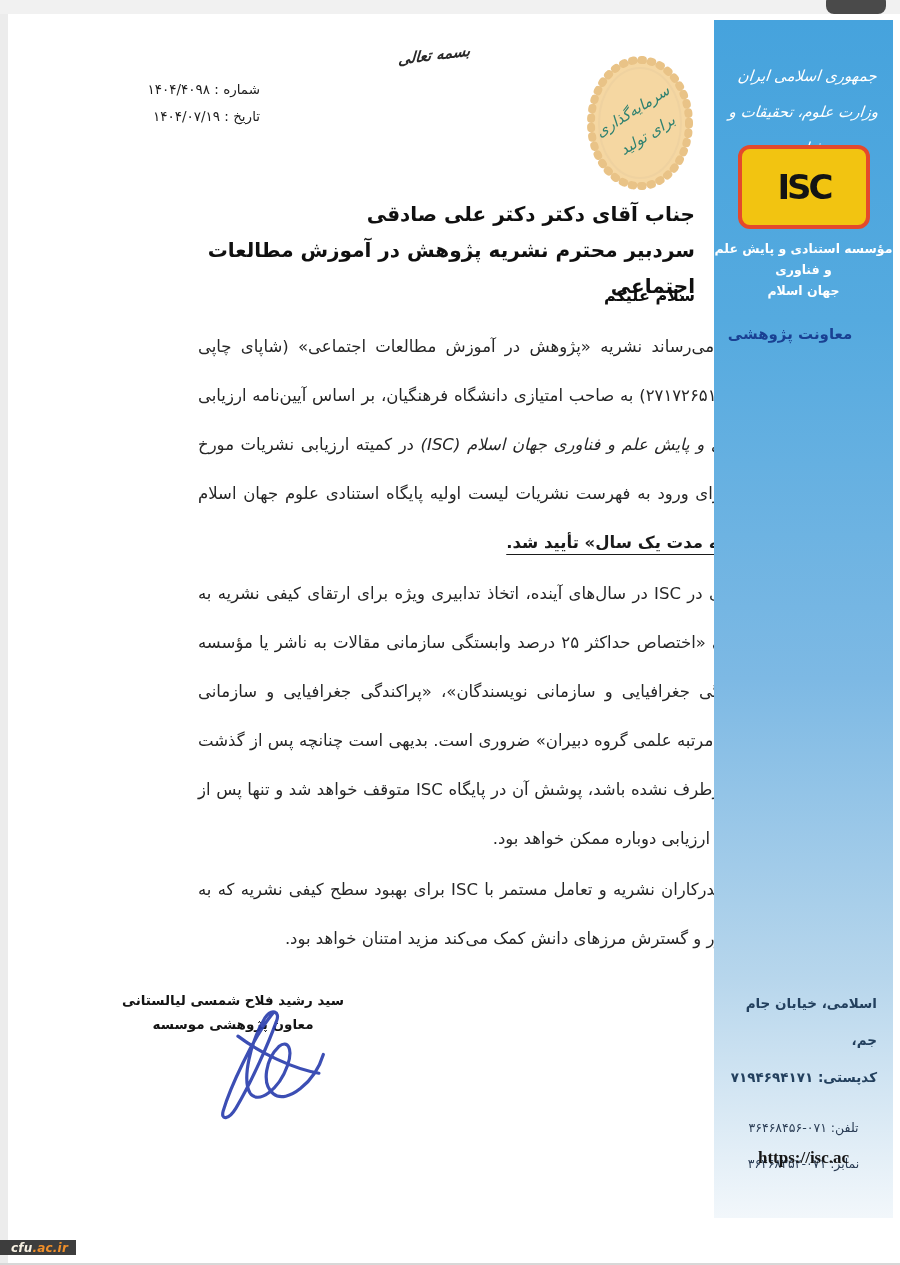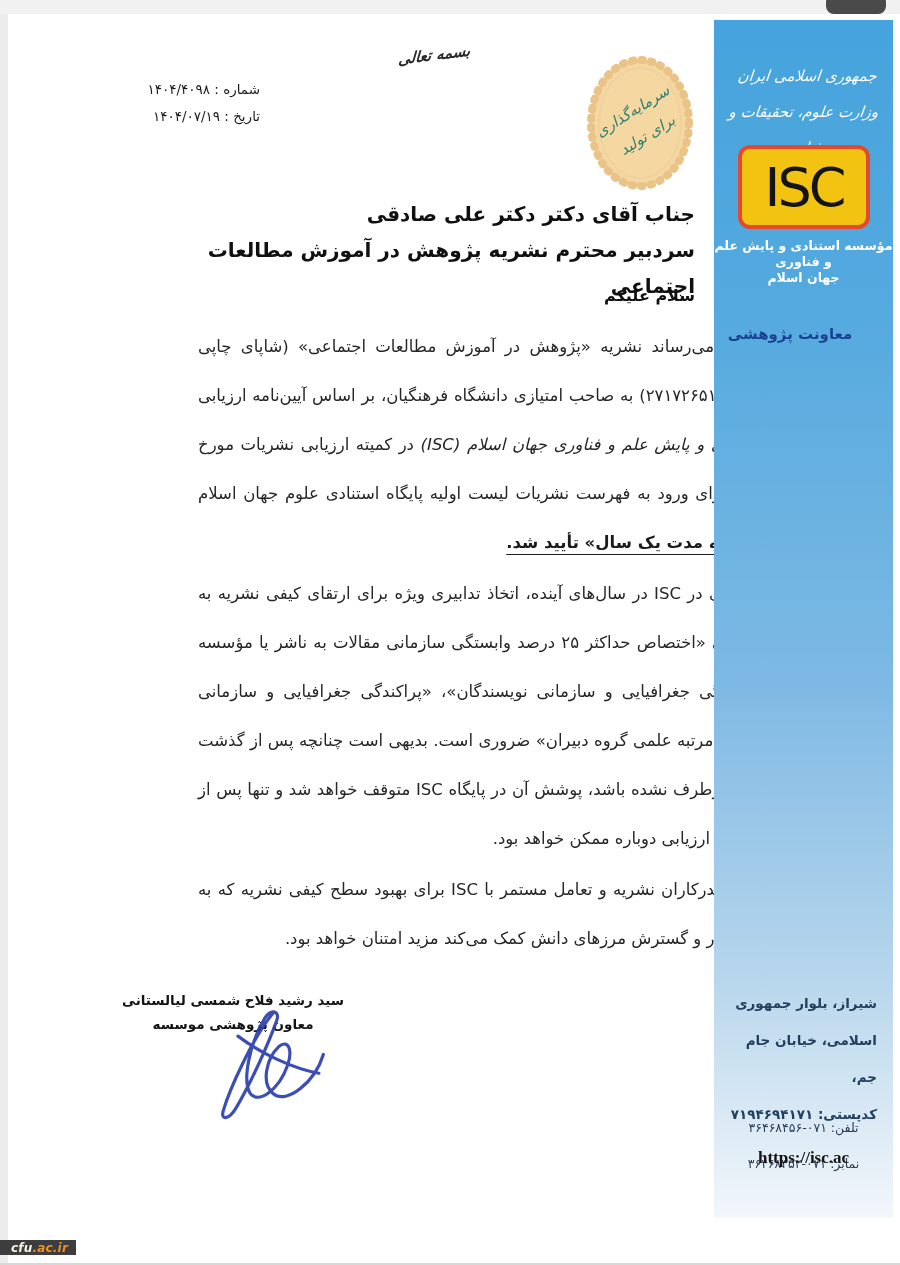--- a/index.html
+++ b/index.html
@@ -23,23 +23,23 @@
     background:linear-gradient(180deg,#46a3dd 0%,#55aadf 25%,#7db9e4 55%,#b7d6ec 80%,#e4eff7 95%,#f2f7fb 100%);
     direction:rtl;
   }
   .sb-callig { position:absolute; top:38px; right:0; width:179px; text-align:center;
     color:#ffffff; font-size:15px; font-style:italic; line-height:36px; transform:skewX(-6deg); }
   .isc-logo {
     position:absolute; top:125px; left:24px; width:132px; height:84px;
     background:#f2c411; border:4px solid #e4492c; border-radius:12px;
     display:flex; align-items:center; justify-content:center;
   }
-  .isc-logo span { font-size:54px; font-weight:normal; color:#141414; letter-spacing:-3px; }
+  .isc-logo span { font-size:34px; font-weight:bold; color:#141414; letter-spacing:-3px; }
   .sb-caption { position:absolute; top:218px; right:0; width:179px; text-align:center;
-    color:#ffffff; font-weight:bold; font-size:12.5px; line-height:16px; }
+    color:#ffffff; font-weight:bold; font-size:12.5px; line-height:21px; }
   .sb-deputy { position:absolute; top:305px; right:0; width:206px; text-align:center;
     color:#1a4193; font-weight:bold; font-size:15px; }
   .sb-address { position:absolute; top:965px; right:0; width:179px; padding-left:14px; padding-right:16px;
     text-align:right; color:#23405e; font-weight:bold; font-size:13.5px; line-height:37px; }
   .sb-phones { position:absolute; top:1090px; right:0; width:179px; text-align:center;
     color:#2b3d55; font-size:12.5px; line-height:36px; }
   .sb-url { position:absolute; top:1128px; right:0; width:179px; text-align:center;
     font-family:"Liberation Serif", serif; font-weight:bold; font-size:17px; color:#151515; }
 
   
@@ -125,21 +125,20 @@
     <div class="isc-logo">
       <span>ISC</span>
     </div>
     <div class="sb-caption">
       <div>مؤسسه استنادی و پایش علم و فناوری</div>
       <div>جهان اسلام</div>
     </div>
     <div class="sb-deputy">معاونت پژوهشی</div>
 
     <div class="sb-address">
-      <div>شیراز، بلوار جمهوری</div>
       <div>اسلامی، خیابان جام جم،</div>
       <div>کدپستی: ۷۱۹۴۶۹۴۱۷۱</div>
     </div>
     <div class="sb-phones">
       <div>تلفن: ۰۷۱-۳۶۴۶۸۴۵۶</div>
       <div>نمابر: ۰۷۱-۳۶۴۶۸۳۵۲</div>
     </div>
     <div class="sb-url">https://isc.ac</div>
   </div>
 

